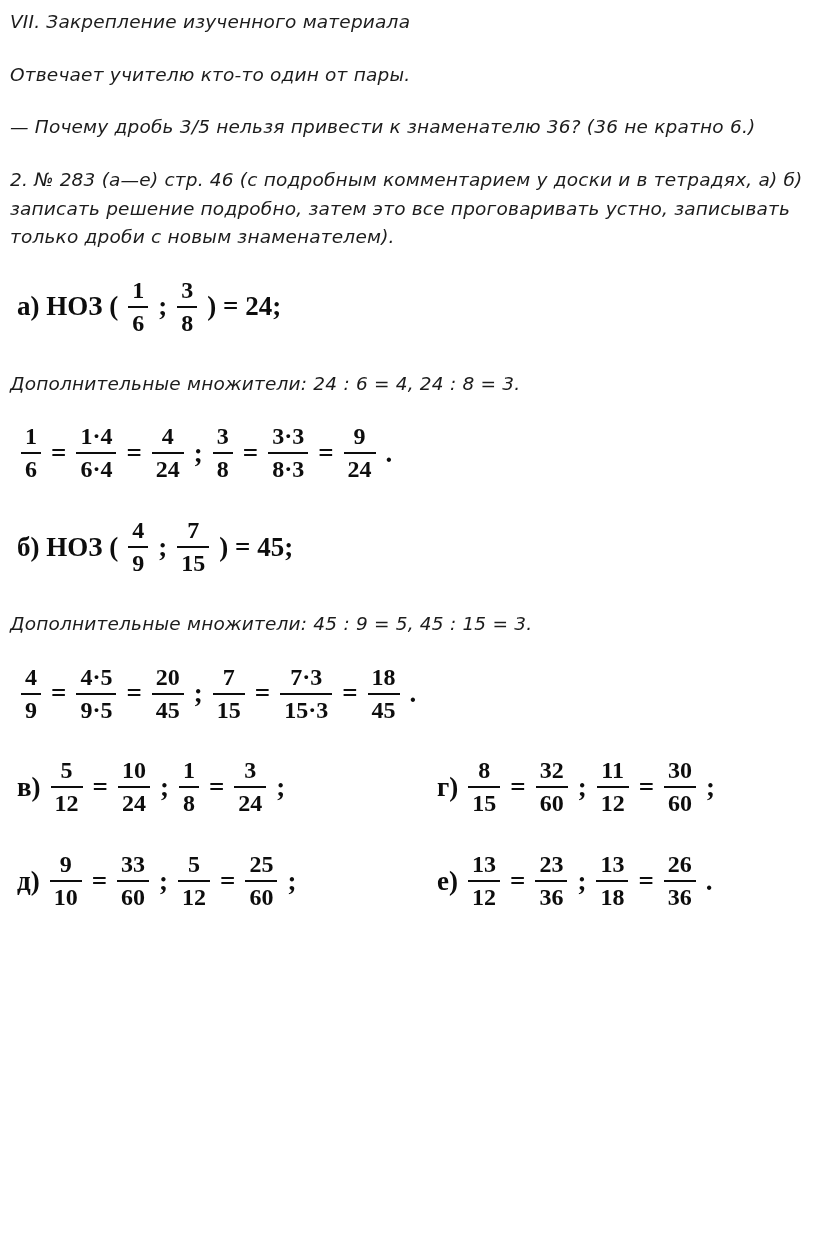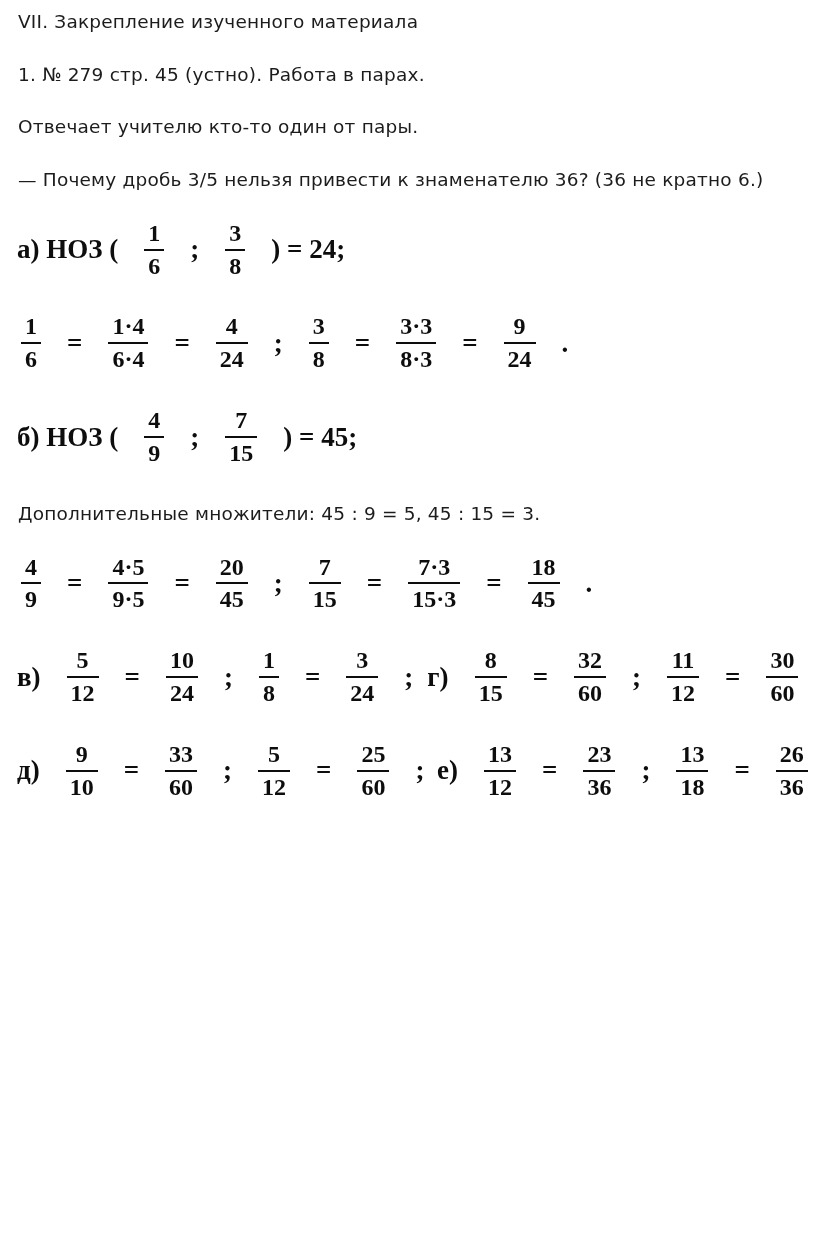--- a/index.html
+++ b/index.html
@@ -7,34 +7,34 @@
   body{
     width:816px;
     min-height:1256px;
     font-family:"DejaVu Sans","Liberation Sans",sans-serif;
     color:#1c1c1c;
     padding:8px 8px 0 6px;
   }
   .body-text{
     font-size:18.5px;
     line-height:1.55;
-    margin:0 0 24px 12px;
+    margin:0 0 24px 4px;
     letter-spacing:.2px;
+    font-style:italic;
   }
   
   .formula{
     display:flex;
     align-items:center;
     font-family:"Liberation Serif","DejaVu Serif",serif;
     font-weight:bold;
     color:#0d0d0d;
     margin:2px 0 32px 0;
     padding-left:8px;
     font-size:27px;
-    gap:16px;
   }
   .frac{
     display:inline-block;
     text-align:center;
     font-size:24px;
     line-height:1.12;
     margin:0 7px;
     vertical-align:middle;
   }
   .frac .num{display:block;padding:1px 4px 2px;border-bottom:2px solid #0d0d0d;}
@@ -48,42 +48,43 @@
   .formula-row .formula{margin:0;}
   .formula-row .formula:first-child{width:420px;}
 </style>
 </head>
 <body>
 
 <div>
 
   <p class="body-text">VII. Закрепление изученного материала</p>
 
-  <p class="body-text">1. № 279 стр. 45 (устно). Работа в парах.</p>
 
   <p class="body-text">Отвечает учителю кто-то один от пары.</p>
 
   <p class="body-text">— Почему дробь 3/5 нельзя привести к знаменателю 36? (36 не кратно 6.)</p>
 
+  <p class="body-text">2. № 283 (а—е) стр. 46 (с подробным комментарием у доски и в тетрадях, а) б) записать решение подробно, затем это все проговаривать устно, записывать только дроби с новым знаменателем).</p>
 
 
   <div class="formula">
       <span class="ftxt">а) НОЗ (</span>
       <span class="frac">
         <span class="num">1</span>
         <span class="den">6</span>
       </span>
       <span class="ftxt">;</span>
       <span class="frac">
         <span class="num">3</span>
         <span class="den">8</span>
       </span>
       <span class="ftxt">) = 24;</span>
     </div>
 
+  <p class="body-text">Дополнительные множители: 24 : 6 = 4, 24 : 8 = 3.</p>
 
   <div class="formula">
       <span class="frac">
         <span class="num">1</span>
         <span class="den">6</span>
       </span>
       <span class="ftxt">=</span>
       <span class="frac">
         <span class="num">1·4</span>
         <span class="den">6·4</span>

